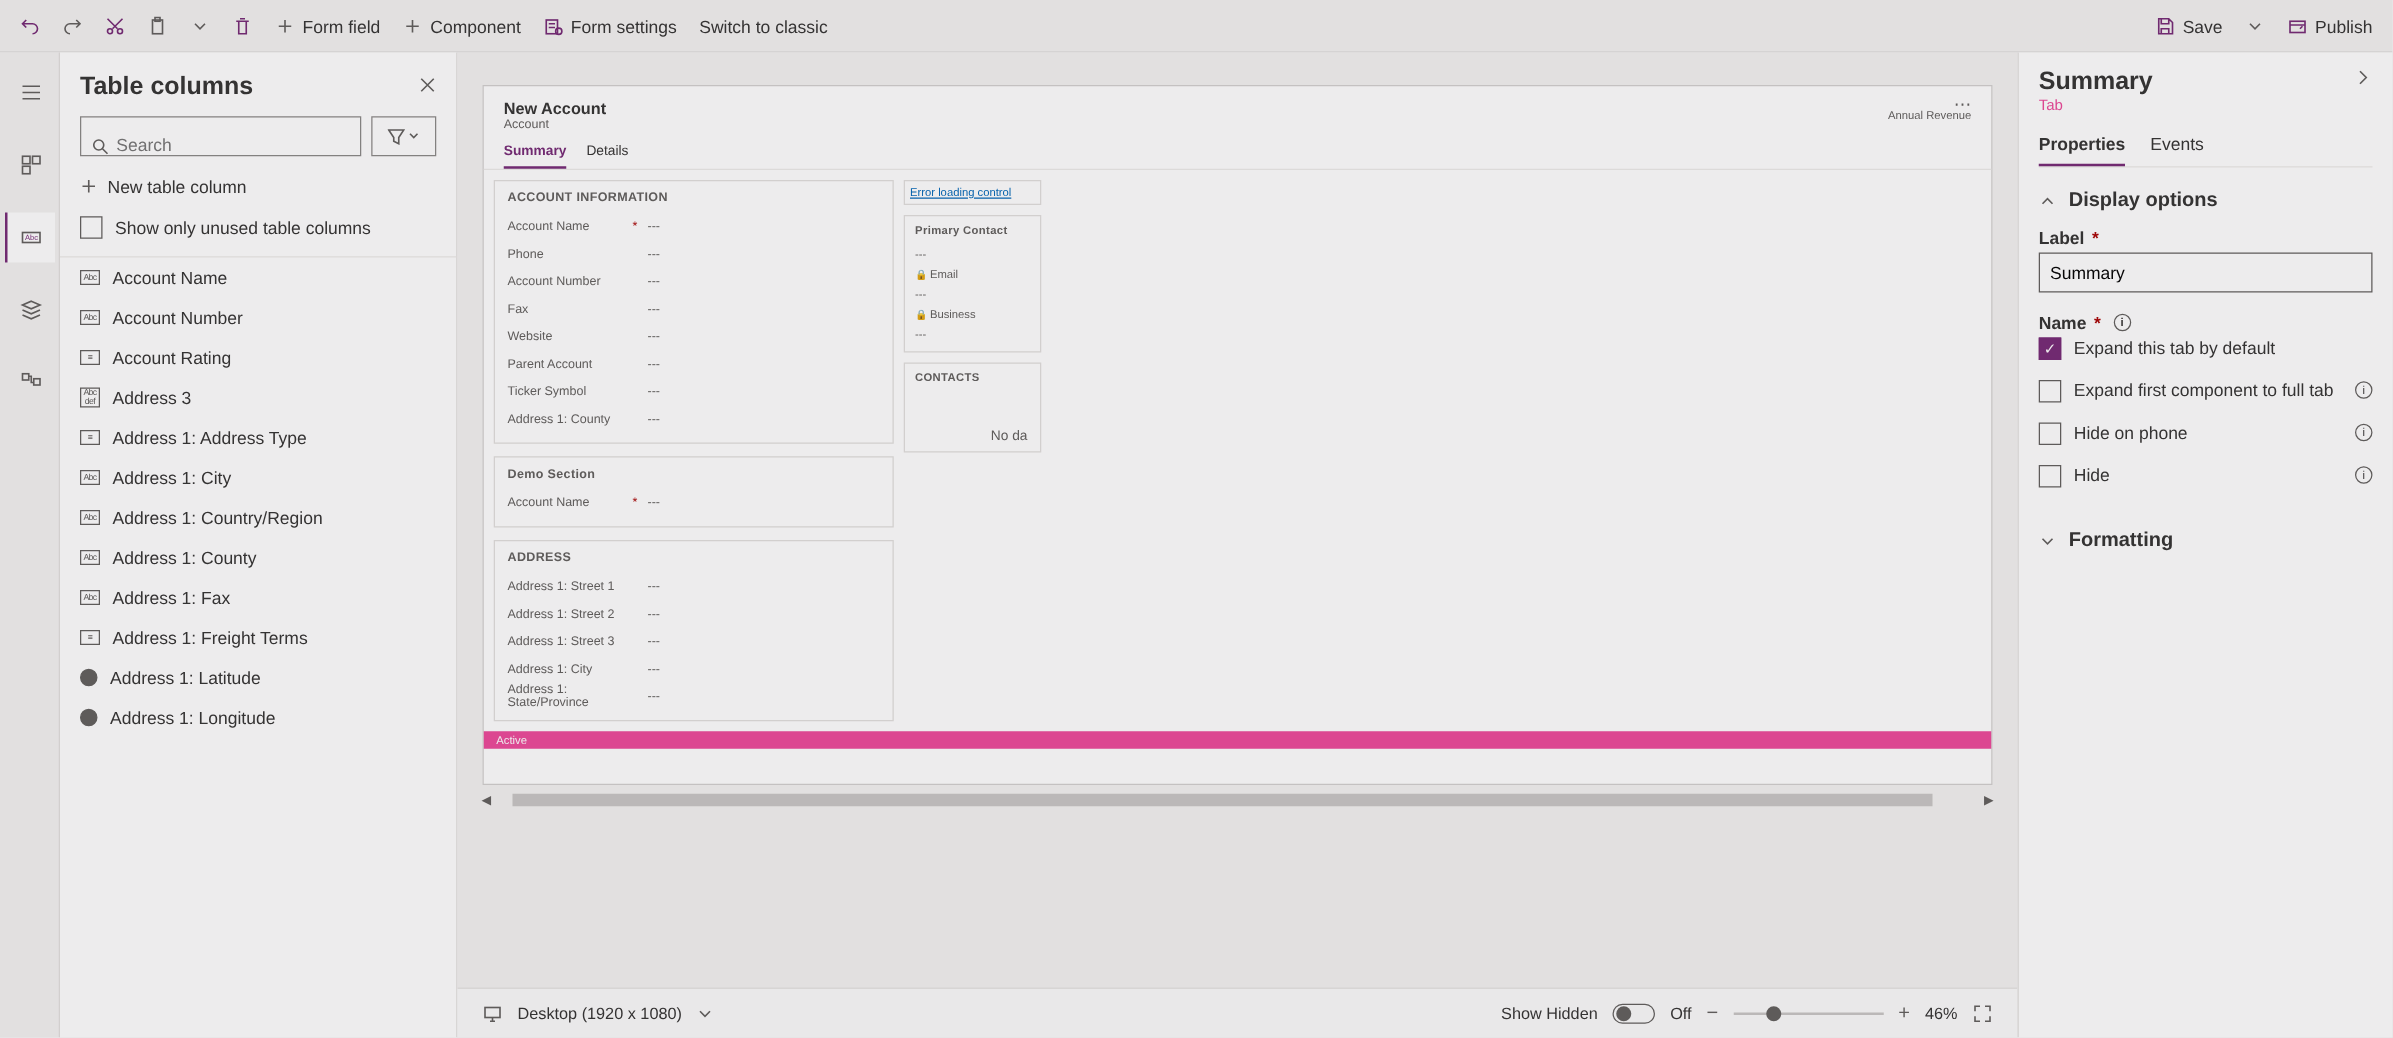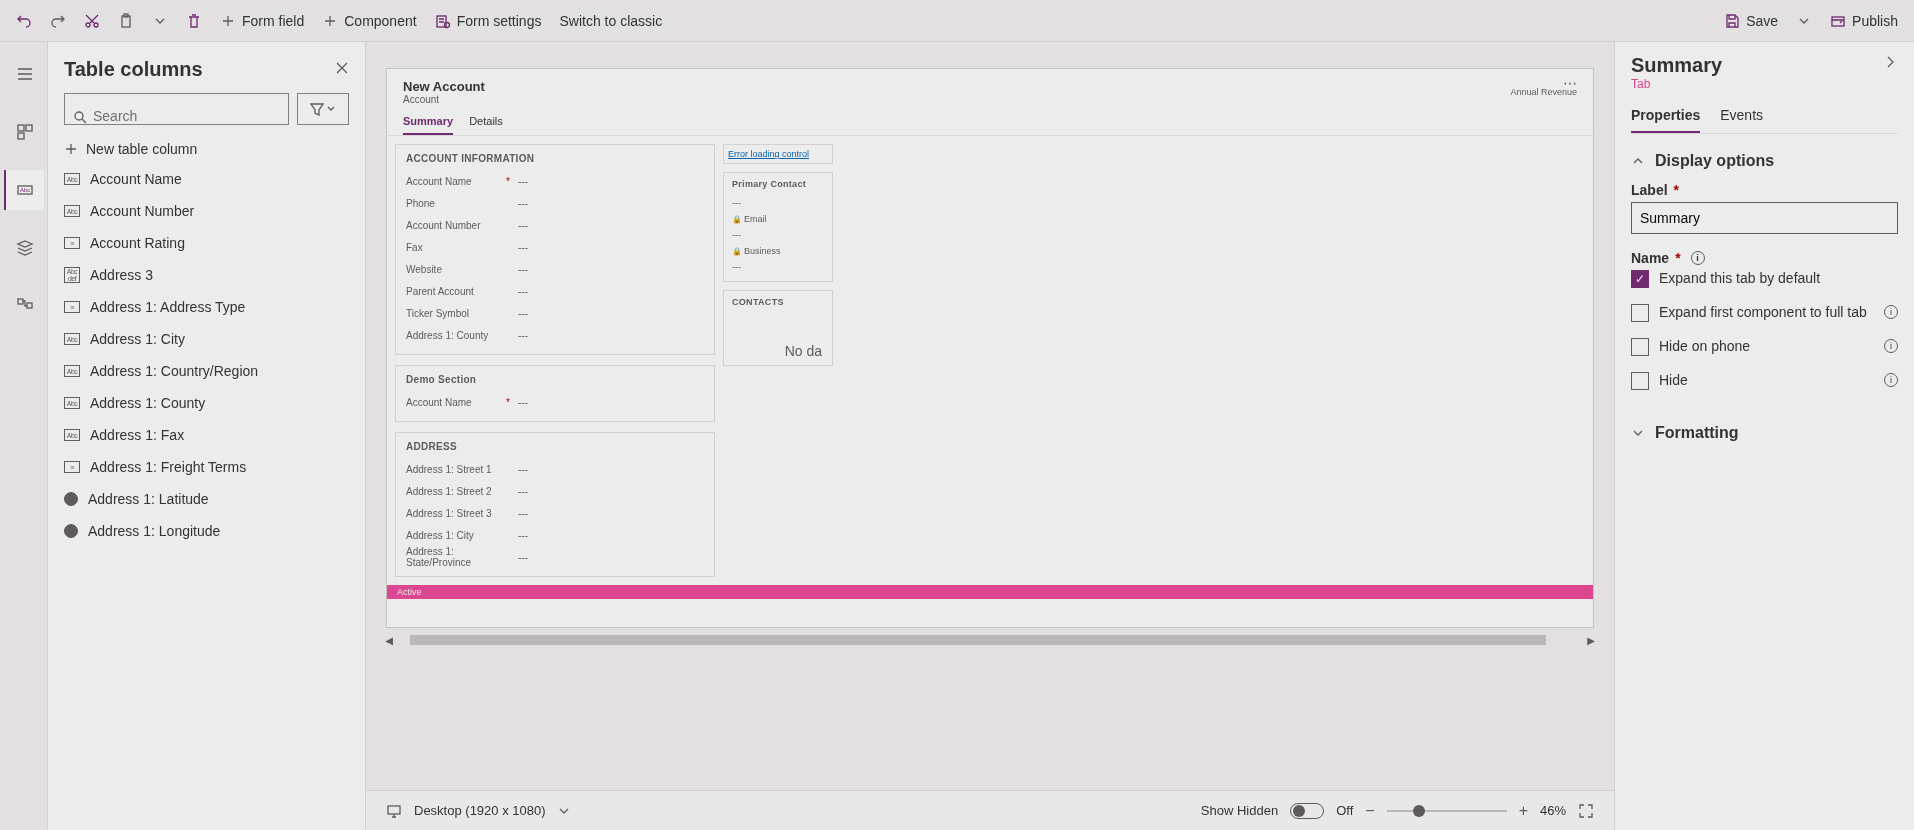--- a/index.html
+++ b/index.html
@@ -81,21 +81,21 @@
   .almost { position:absolute; top:50%; left:50%; transform:translate(-50%,-40%); text-align:center; }
   .almost .cal { width:28px; height:22px; border:1px solid #3b6fb6; margin:0 auto 8px; position:relative; }
   .almost .cal::before { content:""; position:absolute; left:3px; right:3px; top:3px; border-top:1px solid #3b6fb6; }
   .almost .cal::after { content:"…"; position:absolute; left:0; right:0; bottom:0; font-size:9px; color:#3b6fb6; }
   .rcol { width:110px; display:flex; flex-direction:column; gap:8px; }
   .rcol .err { font-size:9px; color:#0067b8; text-decoration:underline; padding:4px; border:1px solid #e1dfdd; }
   .rcol .section { padding:6px 8px; }
   .rcol .section h4 { font-size:9px; }
   .mini { font-size:9px; padding:3px 0; }
   .mini .lock::before { content:"🔒"; font-size:8px; margin-right:2px; }
-  .nodata { font-size:14px; text-align:right; padding-right:2px; }
+  .nodata { font-size:11px; text-align:right; padding-right:2px; }
   .statusbar-form { height:14px; background:#ec4899; color:#fff; font-size:9px; padding:0 10px; display:flex; align-items:center; }
   .hscroll { height:16px; background:#f3f2f1; position:relative; margin-top:4px; }
   .hscroll .thumb { position:absolute; left:2%; width:94%; top:3px; height:10px; background:#c8c6c4; }
   .hscroll .arrow { position:absolute; top:0; width:14px; height:16px; display:flex; align-items:center; justify-content:center; font-size:10px; color:#605e5c; }
   .hscroll .al { left:-4px; } .hscroll .ar { right:-4px; }
 
   .canvas-footer {
     height:40px; border-top:1px solid #e1dfdd; background:#fbfbfb;
     display:flex; align-items:center; padding:0 20px; gap:12px; font-size:13px; color:#323130;
   }
@@ -270,20 +270,24 @@
         <svg width="10" height="10" viewBox="0 0 10 10">
             <path d="M2 3l3 3 3-3"></path>
           </svg>
       </div>
     </div>
     <div class="new-col-link">
       <svg width="14" height="14" viewBox="0 0 14 14">
           <path d="M7 2v10M2 7h10"></path>
         </svg>
       <span>New table column</span>
+    </div>
+    <div class="unused-row">
+      <div class="chk"></div>
+      <span>Show only unused table columns</span>
     </div>
     <div class="col-list" id="col-list">
         <div class="col-item">
        <span class="ticon">Abc</span>
        <span>Account Name</span>
      </div>
         <div class="col-item">
        <span class="ticon">Abc</span>
        <span>Account Number</span>
      </div>

